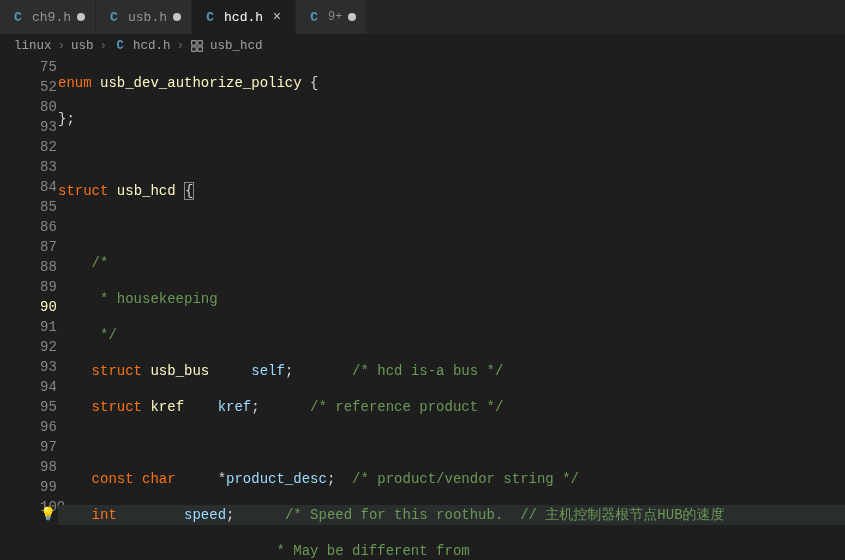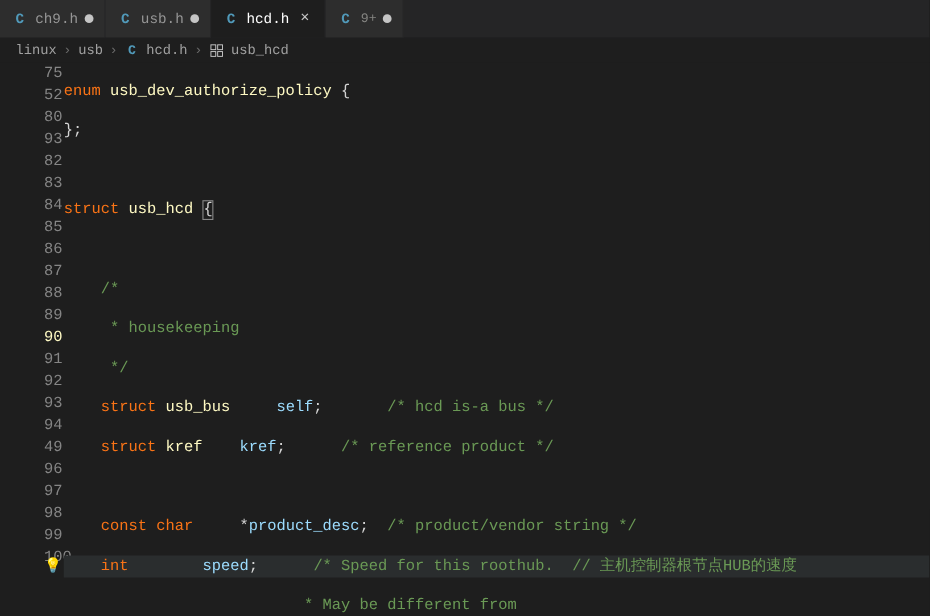--- a/index.html
+++ b/index.html
@@ -166,21 +166,21 @@
       <div class="ln">85</div>
       <div class="ln">86</div>
       <div class="ln">87</div>
       <div class="ln">88</div>
       <div class="ln">89</div>
       <div class="ln current">90</div>
       <div class="ln">91</div>
       <div class="ln">92</div>
       <div class="ln">93</div>
       <div class="ln">94</div>
-      <div class="ln">49</div>
+      <div class="ln">95</div>
       <div class="ln">96</div>
       <div class="ln">97</div>
       <div class="ln">98</div>
       <div class="ln">99</div>
       <div class="ln">100</div>
     </div>
   <div class="code">
 <div class="line"><span class="tok-kw">enum</span> <span class="tok-type">usb_dev_authorize_policy</span> <span class="tok-pun">{</span></div>
 <div class="line"><span class="tok-pun">};</span></div>
 <div class="line"></div>

